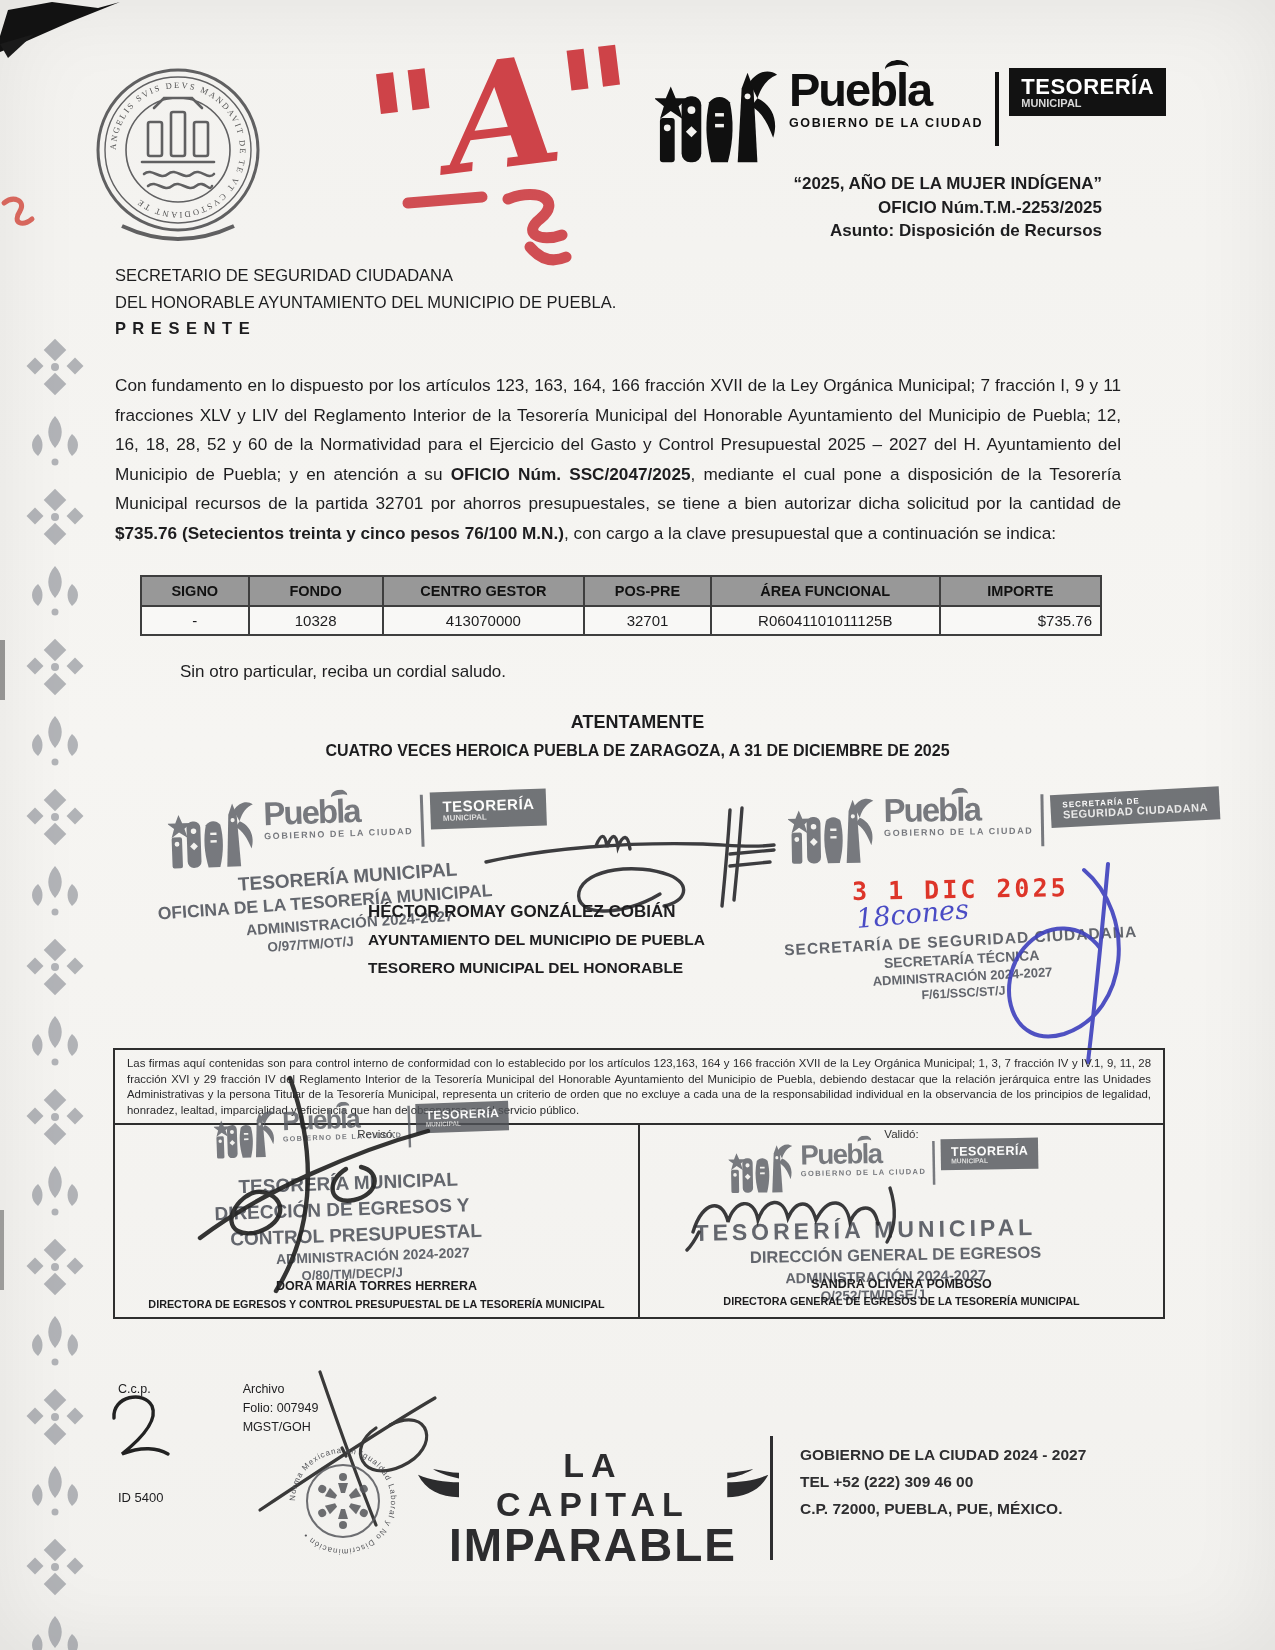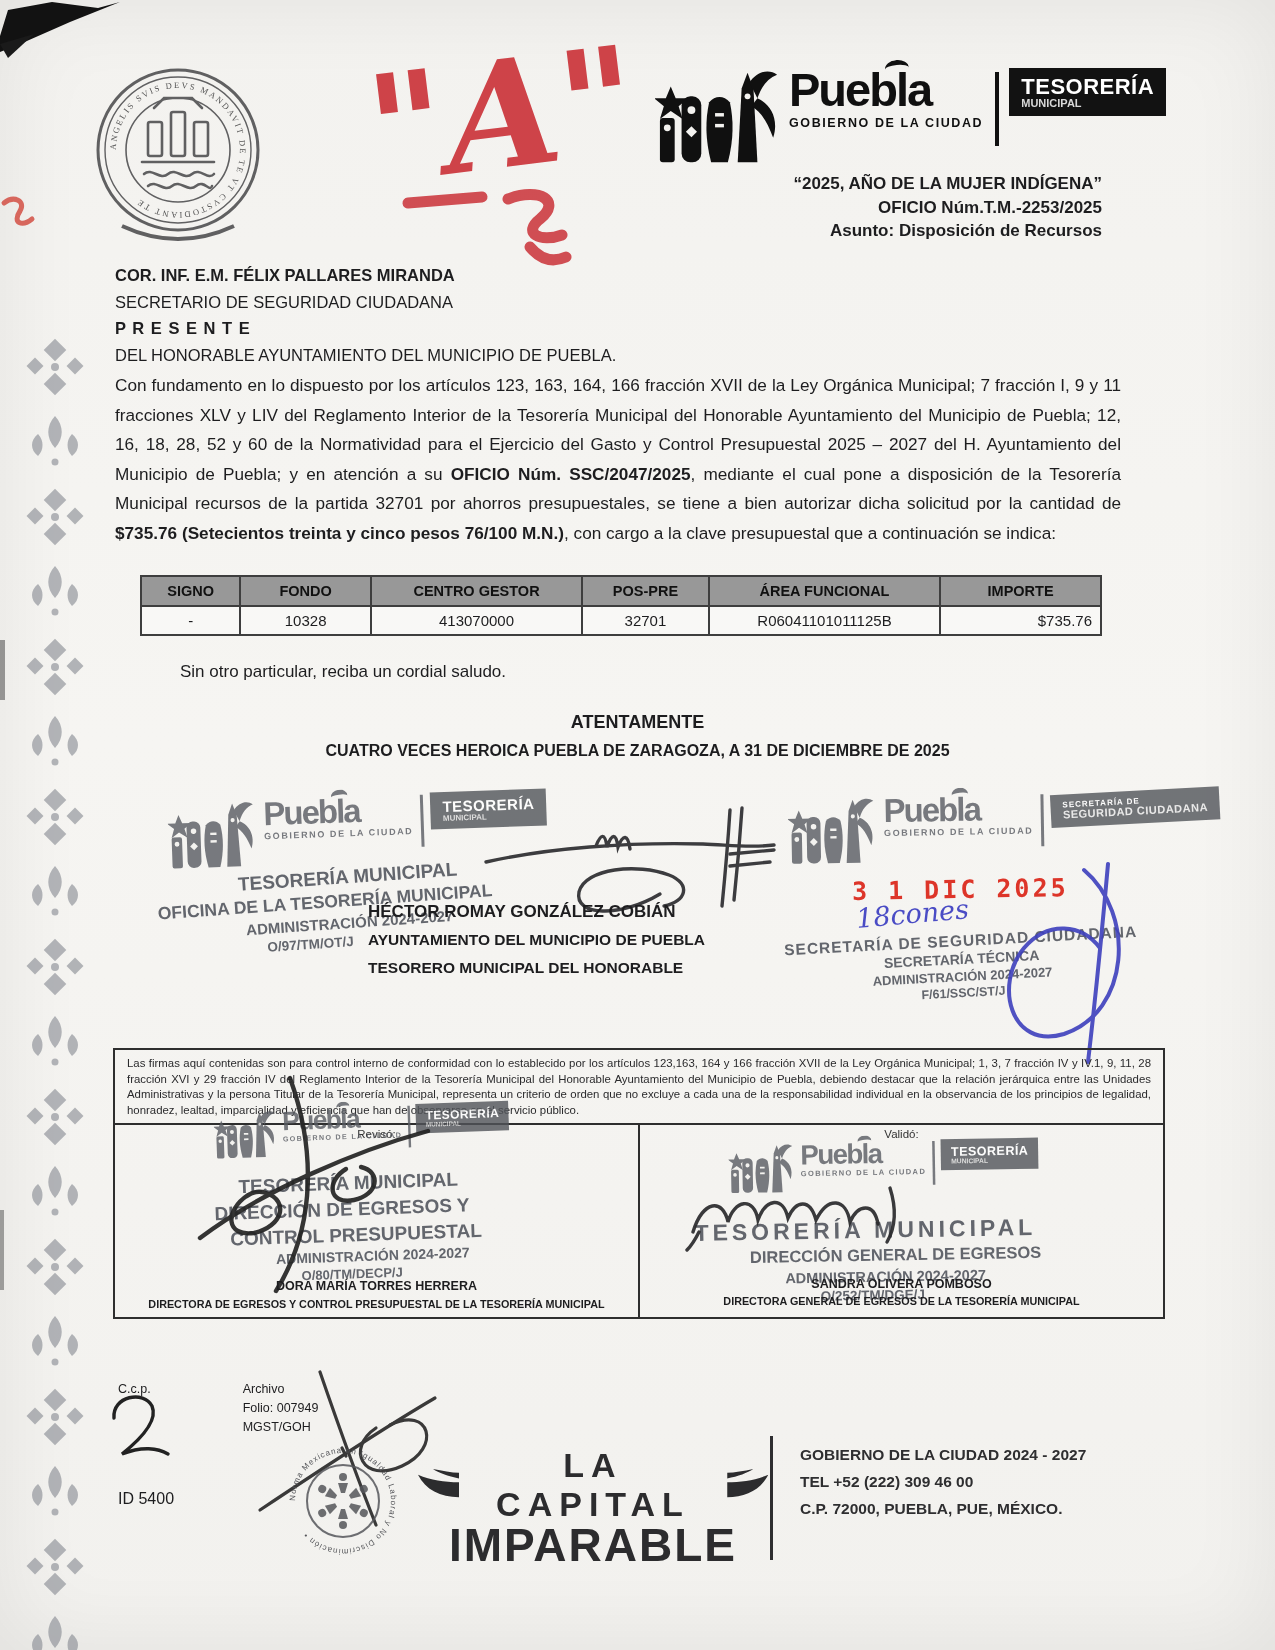--- a/index.html
+++ b/index.html
@@ -40,21 +40,21 @@
   .stamp .deptbox.two .l1{font-size:8px;letter-spacing:1px;}
   .stamp .deptbox.two .l2{font-size:11px;letter-spacing:.5px;color:#e6e6e6;}
   
   .motto{right:173px;top:172px;text-align:right;font-weight:bold;font-size:17px;line-height:23.5px;}
   .recip{left:115px;top:262px;font-size:16.5px;line-height:26.5px;}
   .bodypar{left:115px;top:371px;width:1006px;font-size:17.2px;line-height:29.6px;text-align:justify;}
   .closing{left:180px;top:662px;font-size:17px;}
   .center-line{left:20px;width:1235px;text-align:center;font-weight:bold;}
   
   table.budget{left:140px;top:575px;position:absolute;border-collapse:collapse;width:962px;}
-  table.budget th{background:#989898;border:2px solid #3e3e3e;font-size:14.5px;padding:6px 4px;color:#111;}
+  table.budget th{background:#989898;border:2px solid #3e3e3e;font-size:14.5px;padding:6px 12px;color:#111;}
   table.budget td{border:2px solid #3e3e3e;font-size:15px;padding:5px 8px;text-align:center;background:rgba(255,255,255,.35);}
   table.budget td.right{text-align:right;}
   
   .stamptxt{font-weight:bold;color:#63666d;}
   
   .ctrlbox{left:113px;top:1048px;width:1048px;border:2px solid #2e2e2e;}
   .fineprint{padding:6px 12px 5px 12px;font-size:11.4px;line-height:15.6px;text-align:justify;color:#2a2a2c;}
   .sigrow{display:flex;border-top:2px solid #2e2e2e;height:192px;}
   .sigcell{flex:1;position:relative;}
   .sigcell.leftcell{border-right:2px solid #2e2e2e;}
@@ -174,24 +174,23 @@
     </div>
   </div>
 
   <div class="abs motto">
     <div>“2025, AÑO DE LA MUJER INDÍGENA”</div>
     <div>OFICIO Núm.T.M.-2253/2025</div>
     <div>Asunto: Disposición de Recursos</div>
   </div>
 
   <div class="abs recip">
-    <div class="b">COR. INF. E.M. FÉLIX PALLARES MIRANDA</div>
     <div>SECRETARIO DE SEGURIDAD CIUDADANA</div>
+    <div>DEL HONORABLE AYUNTAMIENTO DEL MUNICIPIO DE PUEBLA.</div>
     <div style="font-weight:bold;letter-spacing:1px">P R E S E N T E</div>
-    <div>DEL HONORABLE AYUNTAMIENTO DEL MUNICIPIO DE PUEBLA.</div>
   </div>
 
   <p class="abs bodypar" style="margin:0"><span>Con fundamento en lo dispuesto por los artículos 123, 163, 164, 166 fracción XVII de la Ley Orgánica Municipal; 7 fracción I, 9 y 11 fracciones XLV y LIV del Reglamento Interior de la Tesorería Municipal del Honorable Ayuntamiento del Municipio de Puebla; 12, 16, 18, 28, 52 y 60 de la Normatividad para el Ejercicio del Gasto y Control Presupuestal 2025 – 2027 del H. Ayuntamiento del Municipio de Puebla; y en atención a su </span><span class="b">OFICIO Núm. SSC/2047/2025</span><span>, mediante el cual pone a disposición de la Tesorería Municipal recursos de la partida 32701 por ahorros presupuestales, se tiene a bien autorizar dicha solicitud por la cantidad de </span><span class="b">$735.76 (Setecientos treinta y cinco pesos 76/100 M.N.)</span><span>, con cargo a la clave presupuestal que a continuación se indica:</span></p>
 
   <table class="budget">
     <thead>
       <tr>
         <th style="width:94px">SIGNO</th>
         <th style="width:128px">FONDO</th>
         <th style="width:214px">CENTRO GESTOR</th>
@@ -366,21 +365,21 @@
   <div class="abs" style="left:118px;top:1380px;font-size:12.5px;line-height:19px">
     <div style="display:flex;gap:92px">
       <span>C.c.p.</span>
       <span>
         <div>Archivo</div>
         <div>Folio: 007949</div>
         <div>MGST/GOH</div>
       </span>
     </div>
   </div>
-  <div class="abs" style="left:118px;top:1490px;font-size:16px">ID 5400</div>
+  <div class="abs" style="left:118px;top:1490px;font-size:13px">ID 5400</div>
   <svg class="abs" style="left:100px;top:1388px" width="90" height="90">
     <g stroke="#222" stroke-width="3.4" fill="none" stroke-linecap="round">
       <path d="M14,30 C12,8 44,2 52,18 C58,32 42,50 22,66 C42,58 58,60 68,66"></path>
     </g>
   </svg>
   <svg class="abs" style="left:230px;top:1370px" width="220" height="160">
     <g stroke="#262626" stroke-width="3.2" fill="none" stroke-linecap="round" opacity=".9">
       <path d="M90,2 C110,60 128,110 146,155"></path>
       <path d="M30,140 C90,100 150,60 205,28"></path>
       <path d="M160,55 C200,35 212,78 172,96 C132,114 116,78 146,58"></path>

